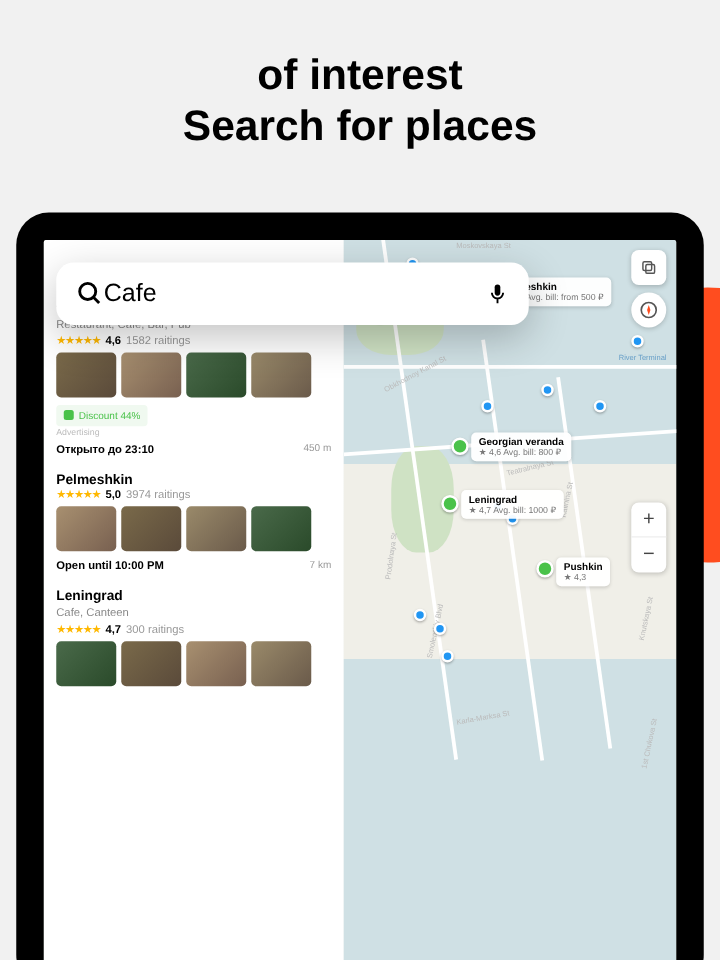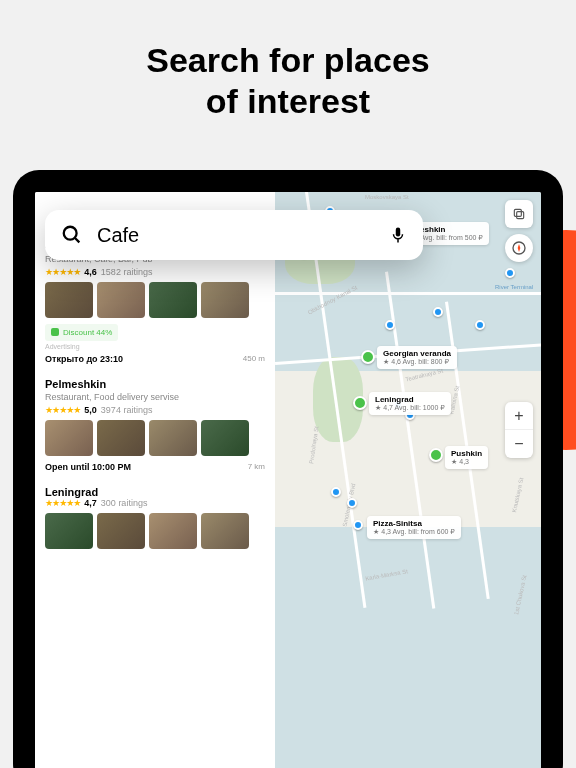--- a/index.html
+++ b/index.html
@@ -46,28 +46,28 @@
 .ctrl{position:absolute;right:8px;width:28px;height:28px;background:#fff;border-radius:6px;box-shadow:0 1px 4px rgba(0,0,0,.2);display:flex;align-items:center;justify-content:center;font-size:14px}
 .ctrl.ly{top:8px}
 .ctrl.cp{top:42px;border-radius:50%}
 .zoom{position:absolute;right:8px;top:210px;width:28px;background:#fff;border-radius:6px;box-shadow:0 1px 4px rgba(0,0,0,.2)}
 .zoom div{height:28px;display:flex;align-items:center;justify-content:center;font-size:16px;color:#444}
 .zoom div:first-child{border-bottom:1px solid #eee}
 
 
 .search{position:absolute;top:210px;left:45px;width:378px;height:50px;background:#fff;border-radius:14px;box-shadow:0 10px 32px rgba(0,0,0,.24);display:flex;align-items:center;padding:0 16px;z-index:5}
 .search svg{flex-shrink:0}
-.search input{flex:1;border:0;outline:0;font-size:20px;font-weight:500;margin-left:14px;background:transparent}
+.search input{flex:1;border:0;outline:0;font-size:20px;font-weight:500;background:transparent}
 </style>
 </head>
 <body>
 
 <div class="title">
+  <div>of interest</div>
   <div>Search for places</div>
-  <div>of interest</div>
 </div>
 
 <div class="accent"></div>
 
 <div class="tablet">
   <div class="screen">
 
     <div class="side">
       <div class="card">
         <div><span class="nm">Georgian veranda</span><span class="ver"></span></div>
@@ -83,37 +83,37 @@
             <div class="th t3"></div>
             <div class="th t4"></div>
           </div>
         <div class="disc">Discount 44%</div>
         <div class="ad">Advertising</div>
         <div><span class="open">Открыто до 23:10</span><span class="dist">450 m</span></div>
       </div>
 
       <div class="card">
         <div class="nm">Pelmeshkin</div>
-        <div class="cat">Restaurant, Food delivery servise</div>
         <div class="rate">
             <span class="stars">★★★★★</span>
             <span class="sc">5,0</span>
             <span class="cnt">3974 raitings</span>
           </div>
         <div class="thumbs">
             <div class="th t2"></div>
             <div class="th"></div>
             <div class="th t4"></div>
             <div class="th t3"></div>
           </div>
         <div><span class="open">Open until 10:00 PM</span><span class="dist">7 km</span></div>
       </div>
 
       <div class="card">
         <div class="nm">Leningrad</div>
+        <div class="cat">Cafe, Canteen</div>
         <div class="rate">
             <span class="stars">★★★★★</span>
             <span class="sc">4,7</span>
             <span class="cnt">300 raitings</span>
           </div>
         <div class="thumbs">
             <div class="th t3"></div>
             <div class="th"></div>
             <div class="th t2"></div>
             <div class="th t4"></div>
@@ -160,21 +160,20 @@
       <div class="pin g" style="left:86px;top:158px"></div>
       <div class="plbl" style="left:102px;top:154px"><b>Georgian veranda</b><span>★ <span>4,6</span> <span>Avg. bill: 800 ₽</span></span></div>
 
       <div class="pin g" style="left:78px;top:204px"></div>
       <div class="plbl" style="left:94px;top:200px"><b>Leningrad</b><span>★ <span>4,7</span> <span>Avg. bill: 1000 ₽</span></span></div>
 
       <div class="pin g" style="left:154px;top:256px"></div>
       <div class="plbl" style="left:170px;top:254px"><b>Pushkin</b><span>★ <span>4,3</span></span></div>
 
       <div class="pin b" style="left:78px;top:328px"></div>
-      <div class="plbl" style="left:92px;top:324px"><b>Pizza-Sinitsa</b><span>★ <span>4,3</span> <span>Avg. bill: from 600 ₽</span></span></div>
 
       <div class="ctrl ly">
         <svg width="14" height="14" viewBox="0 0 24 24" fill="none" stroke="#555" stroke-width="2">
             <rect x="4" y="4" width="12" height="12" rx="2"></rect>
             <rect x="8" y="8" width="12" height="12" rx="2"></rect>
           </svg>
       </div>
       <div class="ctrl cp">
         <svg width="16" height="16" viewBox="0 0 24 24">
             <circle cx="12" cy="12" r="9" fill="none" stroke="#555" stroke-width="2"></circle>

